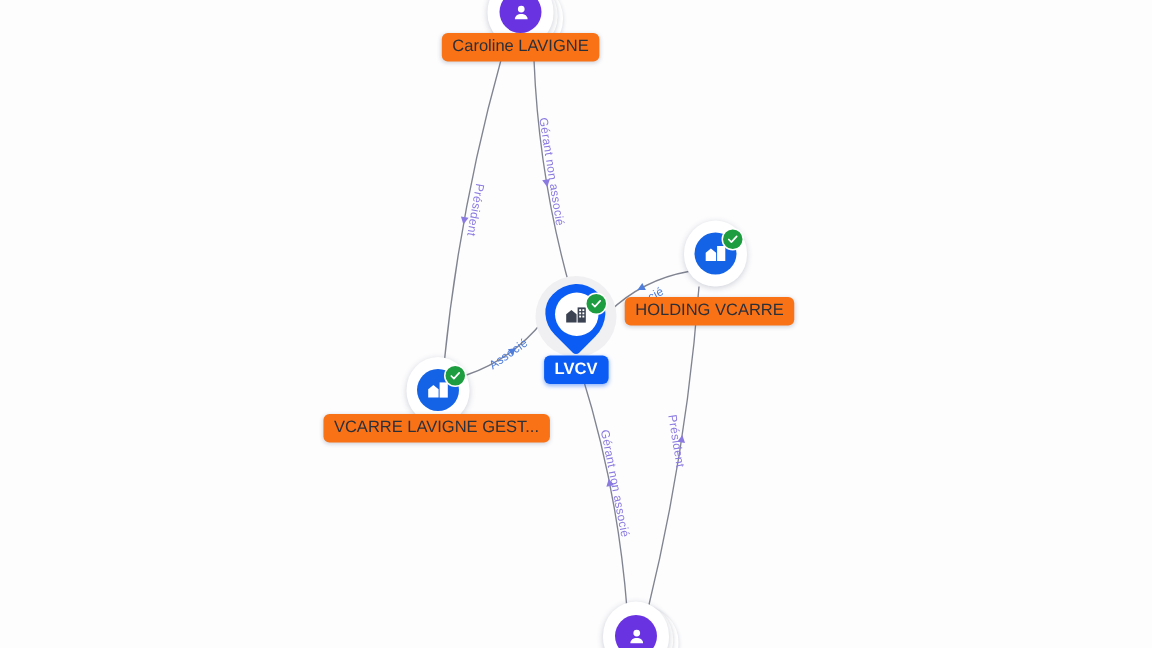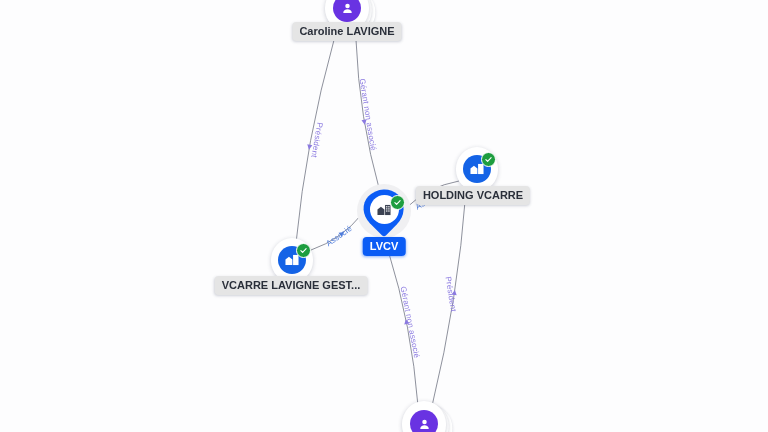--- a/index.html
+++ b/index.html
@@ -147,29 +147,28 @@
     display: flex;
     align-items: center;
     justify-content: center;
     box-sizing: border-box;
   }
 
   
   .node-label {
     position: absolute;
     transform: translate(-50%, 0);
-    background: #e5e5e5;
+    background: #f97316;
     color: #2a2f3a;
     font-size: 11px;
     line-height: 13px;
     padding: 3px 7px;
     border-radius: 4px;
     white-space: nowrap;
     box-shadow: 0 1px 3px rgba(40,50,80,.22);
-    font-weight: bold;
   }
   .node-label.selected {
     background: #0b5cf5;
     color: #ffffff;
     font-weight: bold;
     box-shadow: 0 1px 3px rgba(11,92,245,.45);
   }
 
   
   .edge-label {
@@ -308,15 +307,15 @@
       <div class="edge-label role" style="left: 320px; top: 118px; transform: rotate(100deg);">Président</div>
       <div class="edge-label role" style="left: 362px; top: 74px; transform: rotate(81deg);">Gérant non associé</div>
       <div class="edge-label assoc" style="left: 327px; top: 240px; transform: rotate(-35deg);">Associé</div>
       <div class="edge-label assoc" style="left: 416px; top: 203px; transform: rotate(-28deg);">Associé</div>
       <div class="edge-label role" style="left: 403px; top: 282px; transform: rotate(79deg);">Gérant non associé</div>
       <div class="edge-label role" style="left: 448px; top: 272px; transform: rotate(81deg);">Président</div>
     </div>
 
 <div class="node-label" style="left: 347px; top: 22px;">Caroline LAVIGNE</div>
     <div class="node-label selected" style="left: 384px; top: 237px; text-align: center;">LVCV</div>
-    <div class="node-label" style="left: 473px; top: 186px;">HOLDING VCARRE</div>
+    <div class="node-label" style="left: 473px; top: 198px;">HOLDING VCARRE</div>
     <div class="node-label" style="left: 291px; top: 276px;">VCARRE LAVIGNE GEST...</div>
   </div>
 
 </body></html>

